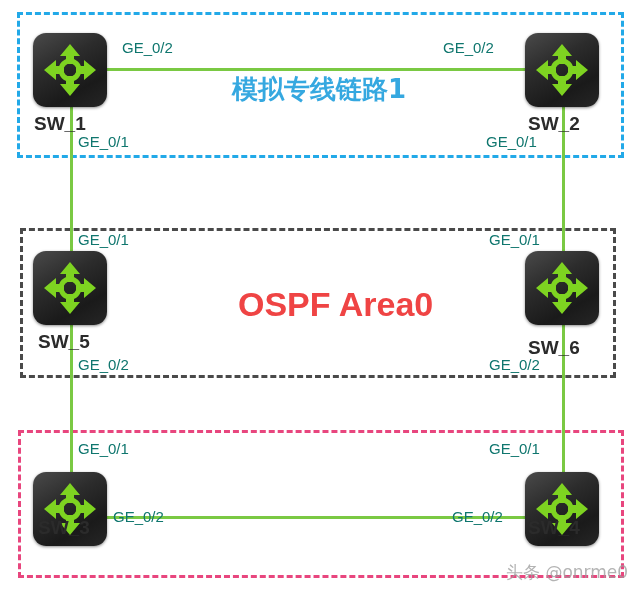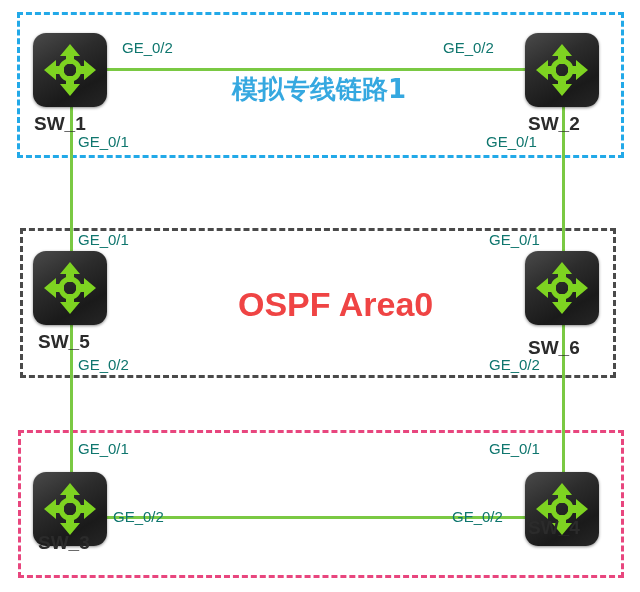--- a/index.html
+++ b/index.html
@@ -183,21 +183,21 @@
     <svg viewBox="0 0 56 56">
       <g fill="#7ed321">
         <path d="M28 2 L38 14 L32 14 L32 22 L24 22 L24 14 L18 14 Z"></path>
         <path d="M28 54 L18 42 L24 42 L24 34 L32 34 L32 42 L38 42 Z"></path>
         <path d="M2 28 L14 18 L14 24 L22 24 L22 32 L14 32 L14 38 Z"></path>
         <path d="M54 28 L42 38 L42 32 L34 32 L34 24 L42 24 L42 18 Z"></path>
       </g>
       <circle cx="28" cy="28" r="9" fill="none" stroke="#7ed321" stroke-width="5"></circle>
     </svg>
   </div>
-  <div class="dev-label" style="left:38px; top:532px;">SW_3</div>
+  <div class="dev-label" style="left:38px; top:517px;">SW_3</div>
 
   <div class="device" style="left:525px; top:472px;">
     <svg viewBox="0 0 56 56">
       <g fill="#7ed321">
         <path d="M28 2 L38 14 L32 14 L32 22 L24 22 L24 14 L18 14 Z"></path>
         <path d="M28 54 L18 42 L24 42 L24 34 L32 34 L32 42 L38 42 Z"></path>
         <path d="M2 28 L14 18 L14 24 L22 24 L22 32 L14 32 L14 38 Z"></path>
         <path d="M54 28 L42 38 L42 32 L34 32 L34 24 L42 24 L42 18 Z"></path>
       </g>
       <circle cx="28" cy="28" r="9" fill="none" stroke="#7ed321" stroke-width="5"></circle>
@@ -227,14 +227,15 @@
 
   <div class="port-label" style="left:113px; top:508px;">GE_0/2</div>
 
   <div class="port-label" style="left:452px; top:508px;">GE_0/2</div>
 
   <div class="zone-title cn blue-t" style="left:232px; top:72px;">模拟专线链路1</div>
 
   <div class="zone-title black-t" style="left:238px; top:285px;">OSPF Area0</div>
 
 
+  <div class="watermark" style="left:506px; top:561px;">头条 @onrme0</div>
 
 </div>
 
 </body></html>

